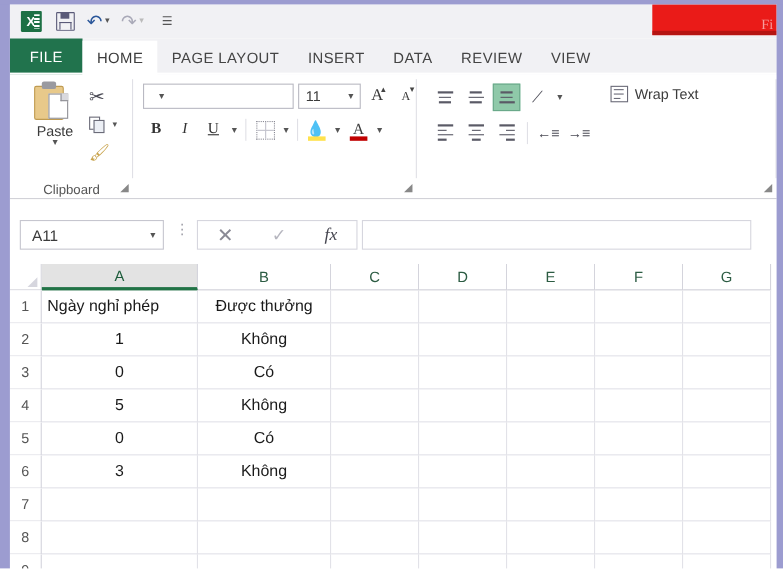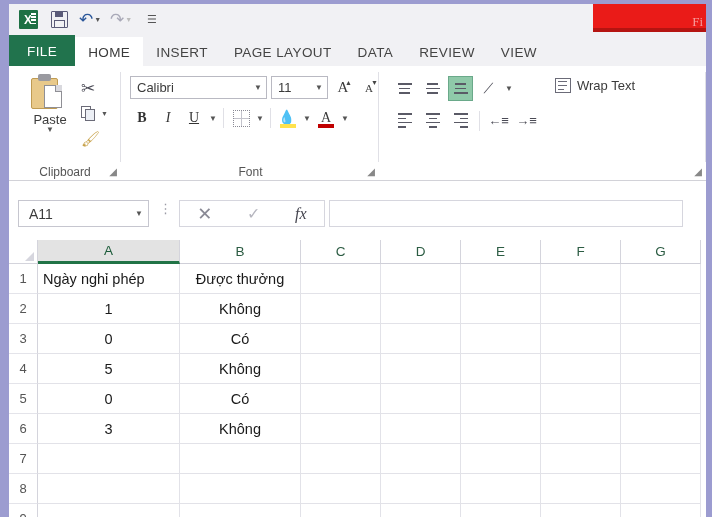--- a/index.html
+++ b/index.html
@@ -466,24 +466,24 @@
   </div>
 
   <div class="tabs">
     <div class="tab file">
         <span>FILE</span>
       </div>
     <div class="tab active">
         <span>HOME</span>
       </div>
     <div class="tab">
+        <span>PAGE LAYOUT</span>
+      </div>
+    <div class="tab">
         <span>INSERT</span>
-      </div>
-    <div class="tab">
-        <span>PAGE LAYOUT</span>
       </div>
     <div class="tab">
         <span>DATA</span>
       </div>
     <div class="tab">
         <span>REVIEW</span>
       </div>
     <div class="tab">
         <span>VIEW</span>
       </div>
@@ -518,21 +518,20 @@
         </div>
       </div>
       <div class="glabel">Clipboard</div>
       <div class="dlg" style="right:4px;">◢</div>
       <div class="gsep" style="right:0;"></div>
     </div>
 
     <div class="rgroup" id="g-font">
       <div class="font-row1">
         <div class="combo" id="font-name-combo">
-          <span class="cv">Calibri</span>
           <span class="cc">▼</span>
         </div>
         <div class="combo" id="font-size-combo">
           <span class="cv">11</span>
           <span class="cc">▼</span>
         </div>
         <div class="aa-btn">
           <span class="big">A</span>
             <span class="up">▲</span>
         </div>
@@ -554,21 +553,20 @@
         <div class="vsep"></div>
         <div class="fbtn">
           <span class="fill-ico"><span class="bucket">💧</span><i class="bar"></i></span>
         </div>
         <div class="mini-caret">▼</div>
         <div class="fbtn">
           <span class="fontcolor-ico"><span class="A">A</span><i class="bar"></i></span>
         </div>
         <div class="mini-caret">▼</div>
       </div>
-      <div class="glabel">Font</div>
       <div class="dlg" style="right:4px;">◢</div>
       <div class="gsep" style="right:0;"></div>
     </div>
 
     <div class="rgroup" id="g-align">
       <div class="al-row1">
         <div class="albtn">
             <i class="w14"></i>
             <i class="w11"></i>
             <i class="w11"></i>

